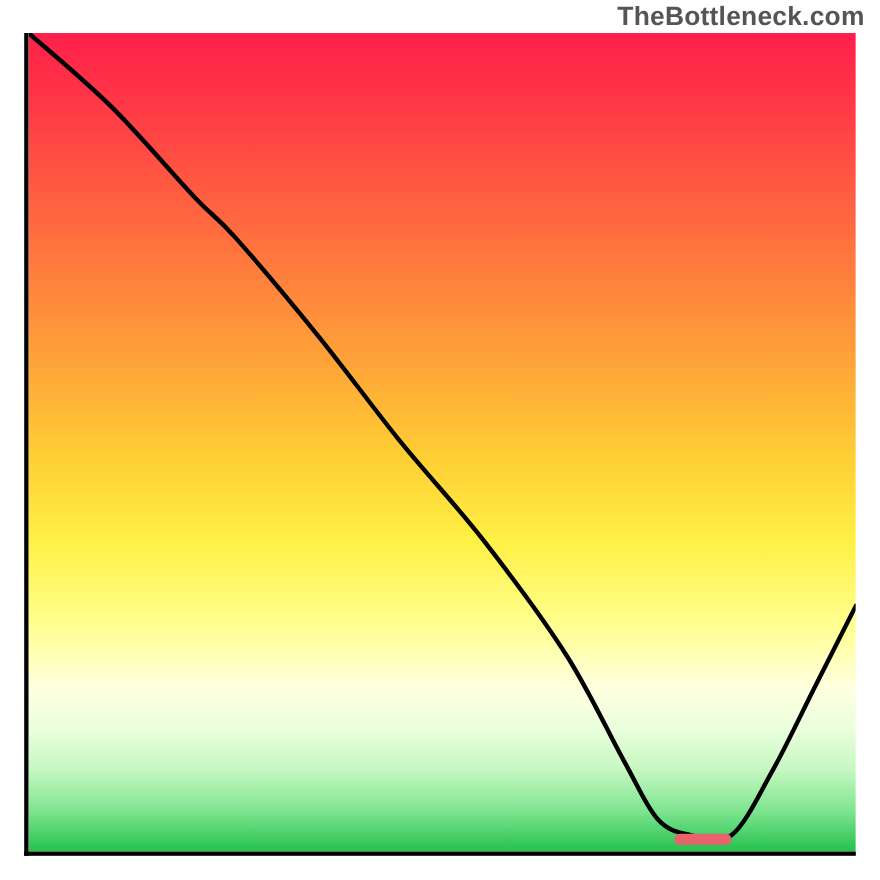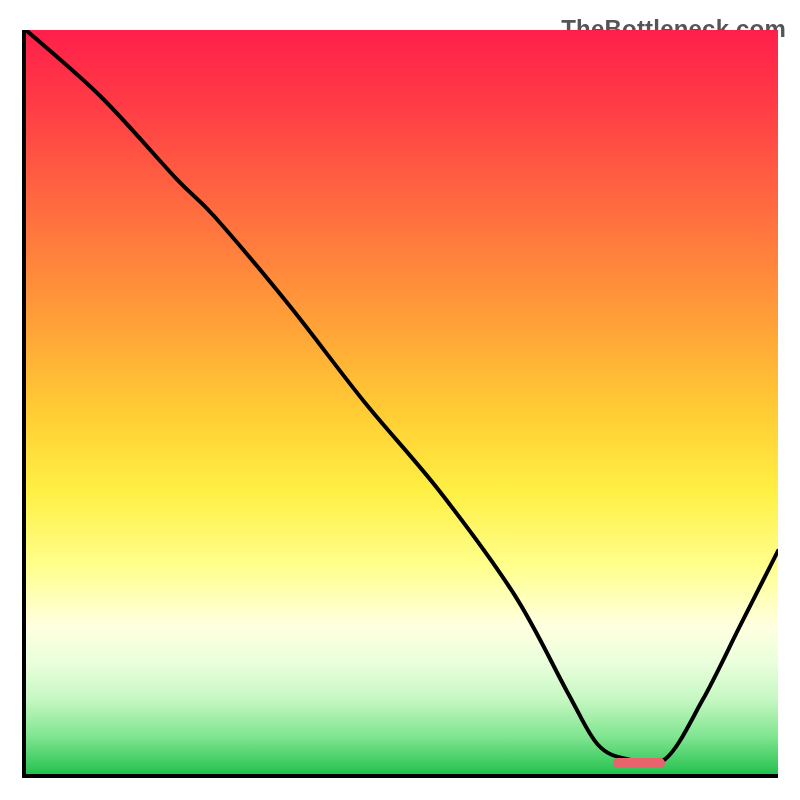--- a/index.html
+++ b/index.html
@@ -16,21 +16,20 @@
     height: 800px;
   }
   .watermark {
     position: absolute;
     top: 2px;
     right: 14px;
     font-size: 24px;
     font-weight: 600;
     color: #555555;
     letter-spacing: 0.2px;
-    margin-top: 13px;
   }
   .plot-area {
     position: absolute;
     left: 22px;
     top: 30px;
     width: 756px;
     height: 748px;
     border: 4px solid #000000;
     border-top: none;
     border-right: none;

